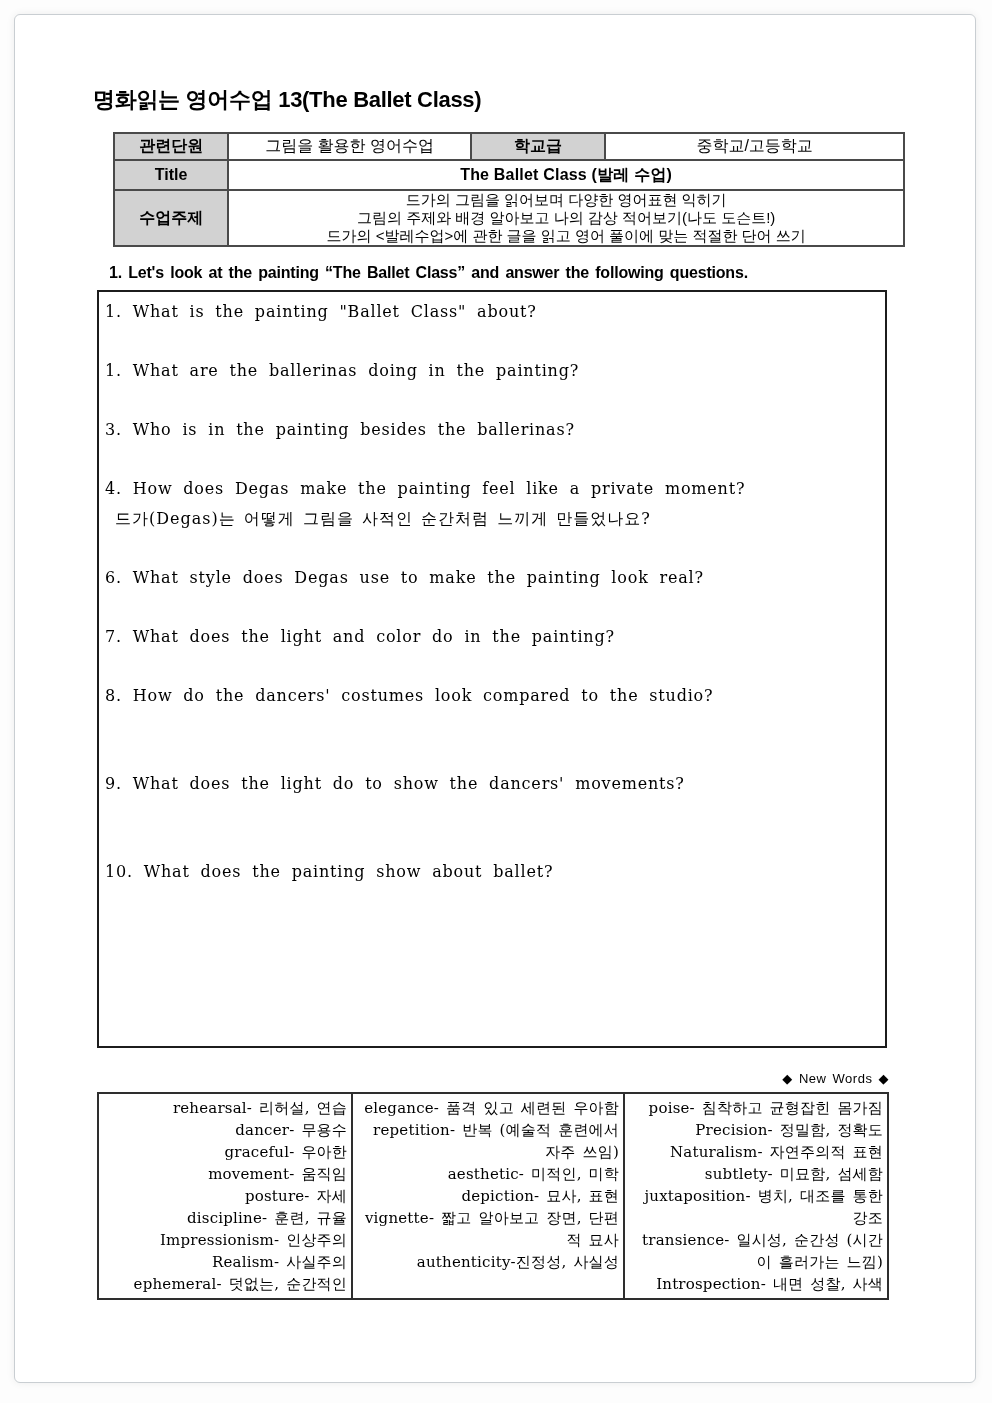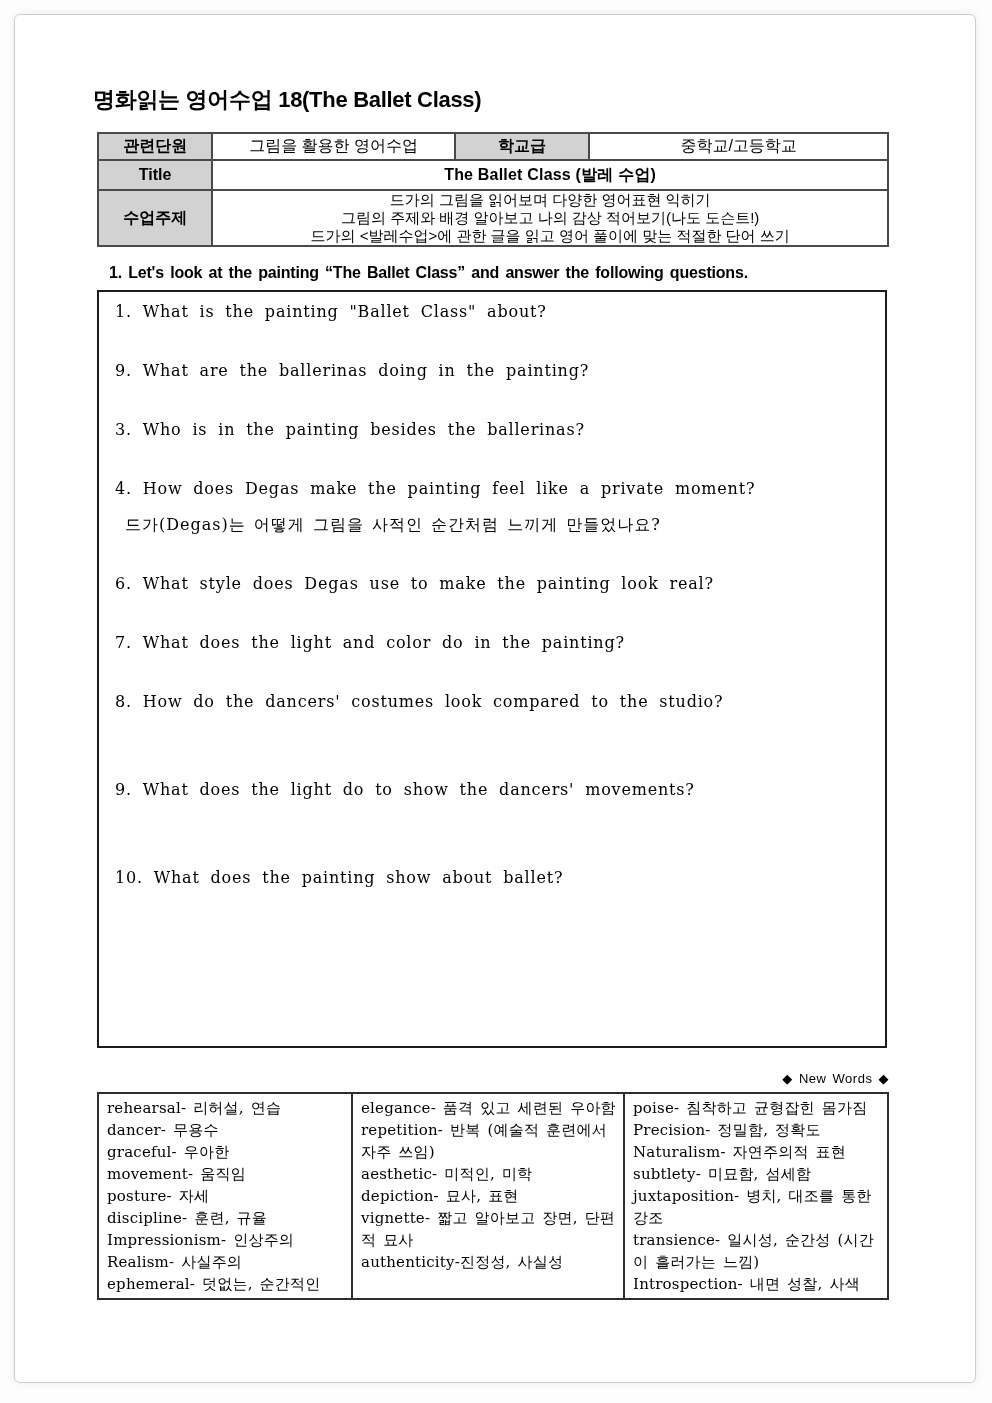--- a/index.html
+++ b/index.html
@@ -13,21 +13,21 @@
   .content{padding:72px 0 0 82px;width:792px;}
 
   
   .page-title{
     margin:0 0 0 -4px;font-size:22px;font-weight:bold;line-height:26px;
     font-family:"Liberation Sans",sans-serif;letter-spacing:-0.3px;
   }
 
   
   table.info{
-    border-collapse:collapse;margin-top:19px;width:792px;table-layout:fixed;
+    border-collapse:collapse;margin-top:19px;width:792px;table-layout:fixed;margin-left:16px;
   }
   table.info th,table.info td{
     border:2px solid #4a4a4a;padding:0;font-size:16px;vertical-align:middle;
   }
   table.info th{background:#d2d2d2;font-weight:bold;text-align:center;}
   table.info td{text-align:center;}
   td.title-value{
     text-align:left;padding-left:10px;font-size:19px;font-weight:600;letter-spacing:0.2px;
   }
   td.topic-cell{text-align:left;padding:4px 0 4px 8px;}
@@ -36,53 +36,53 @@
 
   
   .section-heading{
     margin-top:15px;font-size:16px;font-weight:bold;line-height:22px;
     letter-spacing:-0.2px;word-spacing:2px;margin-left:12px;
   }
 
   
   .qbox{
     margin-top:6px;width:790px;height:758px;box-sizing:border-box;
-    border:2px solid #1c1c1c;padding:8px 6px 0 16px;
+    border:2px solid #1c1c1c;padding:8px 6px 0 6px;
   }
   .q{font-family:"DejaVu Serif","Liberation Serif",serif;}
   .q .en{font-size:16px;line-height:24px;letter-spacing:0.8px;word-spacing:5px;}
-  .q .kr{font-size:16px;line-height:24px;letter-spacing:1px;word-spacing:2px;margin-top:12px;padding-left:10px;}
+  .q .kr{font-size:16px;line-height:24px;letter-spacing:1px;word-spacing:2px;margin-top:6px;padding-left:10px;}
   .q1,.q2,.q3,.q4,.q5,.q6,.q7{margin-bottom:35px;}
   .q8,.q9{margin-bottom:64px;}
   .q10{margin-bottom:0;}
 
   
   .nw-heading{
     margin-top:22px;text-align:right;font-size:13px;line-height:17px;
     letter-spacing:0.5px;word-spacing:2px;
   }
   table.nw{
     border-collapse:collapse;margin-top:5px;width:792px;table-layout:fixed;
   }
   table.nw td{
     border:2px solid #2e2e2e;vertical-align:top;
     padding:3px 4px 3px 8px;height:192px;
   }
   table.nw .line{
     font-family:"DejaVu Serif","Liberation Serif",serif;
-    font-size:15px;line-height:22px;letter-spacing:0.2px;word-spacing:2px;
+    font-size:15px;line-height:22px;letter-spacing:0.2px;word-spacing:2px;text-align:right;
   }
 </style>
 </head>
 <body>
 
 <div class="card">
   <div class="content">
 
-    <h1 class="page-title">명화읽는 영어수업 18(The Ballet Class)</h1>
+    <h1 class="page-title">명화읽는 영어수업 13(The Ballet Class)</h1>
 
     <table class="info">
       <colgroup>
         <col style="width:114px">
           <col style="width:242px">
           <col style="width:134px">
           <col style="width:298px">
       </colgroup>
       <tbody>
         <tr class="r1">
@@ -106,21 +106,21 @@
       </tbody>
     </table>
 
     <div class="section-heading">1. Let's look at the painting “The Ballet Class” and answer the following questions.</div>
 
     <div class="qbox">
       <div class="q q1">
         <div class="en">1. What is the painting "Ballet Class" about?</div>
       </div>
       <div class="q q2">
-        <div class="en">9. What are the ballerinas doing in the painting?</div>
+        <div class="en">1. What are the ballerinas doing in the painting?</div>
       </div>
       <div class="q q3">
         <div class="en">3. Who is in the painting besides the ballerinas?</div>
       </div>
       <div class="q q4">
         <div class="en">4. How does Degas make the painting feel like a private moment?</div>
         <div class="kr">드가(Degas)는 어떻게 그림을 사적인 순간처럼 느끼게 만들었나요?</div>
       </div>
       <div class="q q6">
         <div class="en">6. What style does Degas use to make the painting look real?</div>

